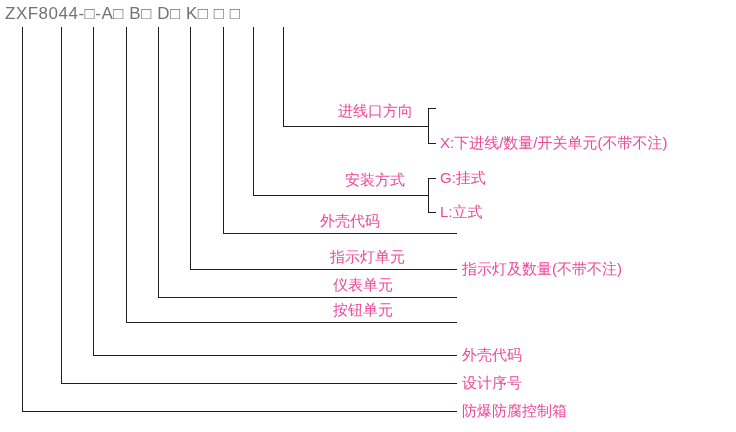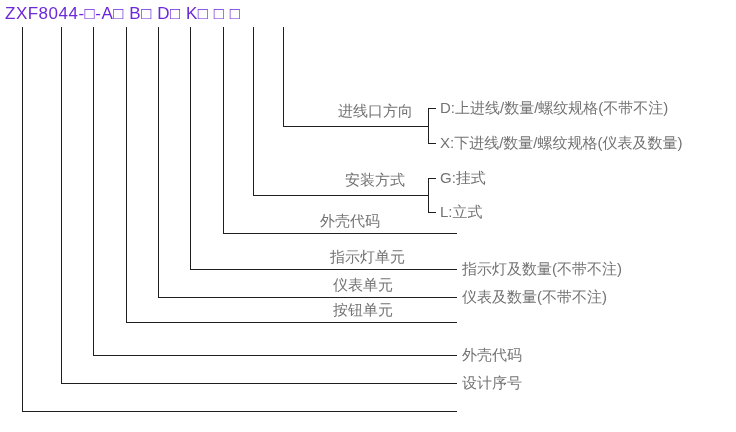--- a/index.html
+++ b/index.html
@@ -16,38 +16,38 @@
     color: #111111;
     overflow: hidden;
   }
   .code {
     position: absolute;
     left: 5px;
     top: 4px;
     font-size: 17px;
     letter-spacing: 0.5px;
     white-space: pre;
-    color: #6d28d9;
+    color: #737373;
   }
   .vline {
     position: absolute;
     width: 1px;
     background: #1f1f1f;
   }
   .hline {
     position: absolute;
     height: 1px;
     background: #1f1f1f;
   }
   .lbl {
     position: absolute;
     font-size: 15px;
     line-height: 16px;
     white-space: nowrap;
-    color: #737373;
+    color: #ec4899;
   }
 </style>
 </head>
 <body>
 
 <div class="stage">
 
   <div class="code">ZXF8044-□-A□ B□ D□ K□ □ □</div>
 
   <div class="vline" style="left:22px;top:27px;height:384px"></div>
@@ -78,23 +78,22 @@
   <div class="hline" style="left:428px;top:178px;width:8px"></div>
   <div class="hline" style="left:428px;top:212px;width:8px"></div>
 
   <div class="lbl" style="left:338px;top:103px">进线口方向</div>
   <div class="lbl" style="left:345px;top:172px">安装方式</div>
   <div class="lbl" style="left:320px;top:213px">外壳代码</div>
   <div class="lbl" style="left:330px;top:249px">指示灯单元</div>
   <div class="lbl" style="left:333px;top:277px">仪表单元</div>
   <div class="lbl" style="left:333px;top:302px">按钮单元</div>
 
-  <div class="lbl" style="left:440px;top:100px">D:上进线/数量/螺纹规格(不带不注)</div>
-  <div class="lbl" style="left:440px;top:135px">X:下进线/数量/螺纹规格(仪表及数量)</div>
+  <div class="lbl" style="left:440px;top:135px">X:下进线/数量/开关单元(不带不注)</div>
   <div class="lbl" style="left:440px;top:170px">G:挂式</div>
   <div class="lbl" style="left:440px;top:204px">L:立式</div>
 
   <div class="lbl" style="left:462px;top:261px">指示灯及数量(不带不注)</div>
-  <div class="lbl" style="left:462px;top:289px">仪表及数量(不带不注)</div>
   <div class="lbl" style="left:462px;top:347px">外壳代码</div>
   <div class="lbl" style="left:462px;top:375px">设计序号</div>
+  <div class="lbl" style="left:462px;top:403px">防爆防腐控制箱</div>
 
 </div>
 
 </body></html>

